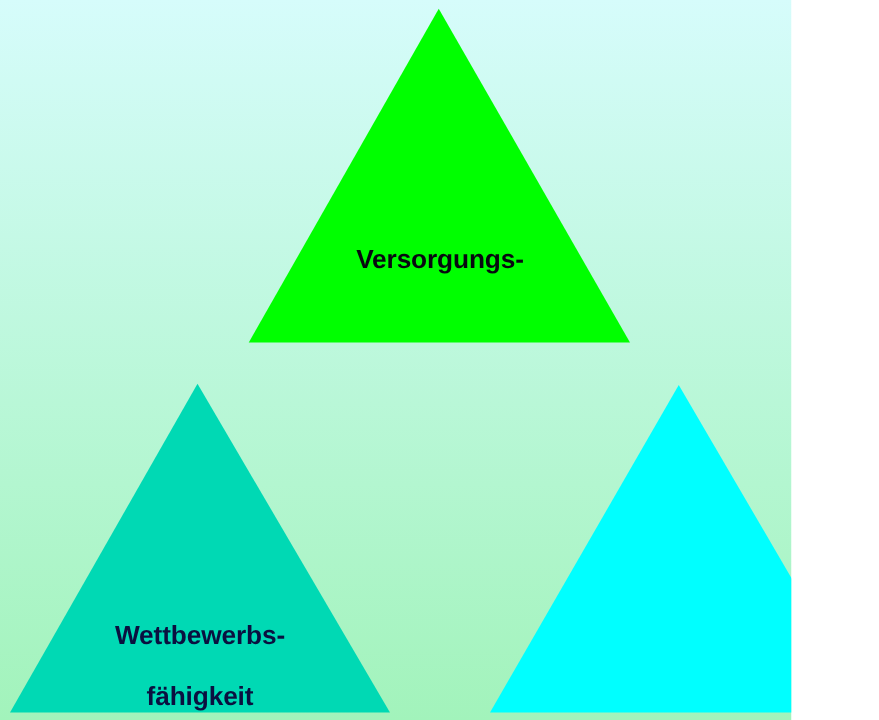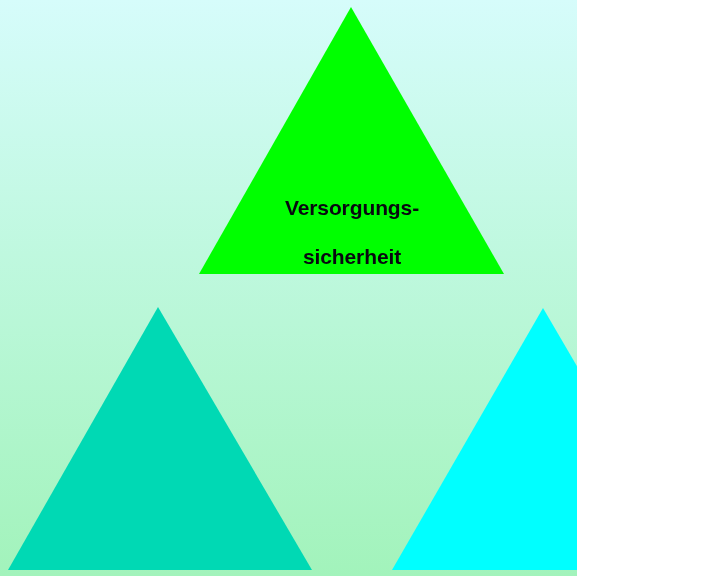--- a/index.html
+++ b/index.html
@@ -9,21 +9,21 @@
   }
   body {
     width: 703px;
     height: 576px;
     overflow: hidden;
     font-family: "Liberation Sans", "DejaVu Sans", sans-serif;
   }
 
   #diagram {
     position: relative;
-    width: 577px;
+    width: 633px;
     height: 576px;
     background: linear-gradient(to bottom,
                 #d6fcfb 0%,
                 #d2fbf8 18%,
                 #c9faee 38%,
                 #bdf8de 58%,
                 #b0f6cc 76%,
                 #a6f4c0 90%,
                 #a2f3bb 100%);
     overflow: hidden;
@@ -85,22 +85,23 @@
 <div id="diagram" style="background: linear-gradient(rgb(214, 252, 251) 0%, rgb(162, 243, 187) 100%);">
 
   <svg class="canvas" viewBox="0 0 703 576" xmlns="http://www.w3.org/2000/svg">
     <polygon id="shape-versorgungssicherheit" points="351,7 504,274 199,274" fill="#00FF00"></polygon>
     <polygon id="shape-wettbewerbsfaehigkeit" points="158,307 312,570 8,570" fill="#00D9B4"></polygon>
     <polygon id="shape-klimaneutralitaet" points="543,308 696,570 392,570" fill="#00FFFF"></polygon>
   </svg>
 
   <div class="tri-label" id="label-versorgungssicherheit" style="color: rgb(8, 8, 16);">
     <span class="label-line">Versorgungs-</span>
-    <span class="label-line">sicherheit</span>
   </div>
 
   <div class="tri-label" id="label-wettbewerbsfaehigkeit" style="color: rgb(10, 16, 64);">
+    <span class="label-line">Wettbewerbs-</span>
+    <span class="label-line">fähigkeit</span>
   </div>
 
   <div class="tri-label" id="label-klimaneutralitaet" style="color: rgb(10, 16, 64);">
   </div>
 
 </div>
 
 </body></html>

